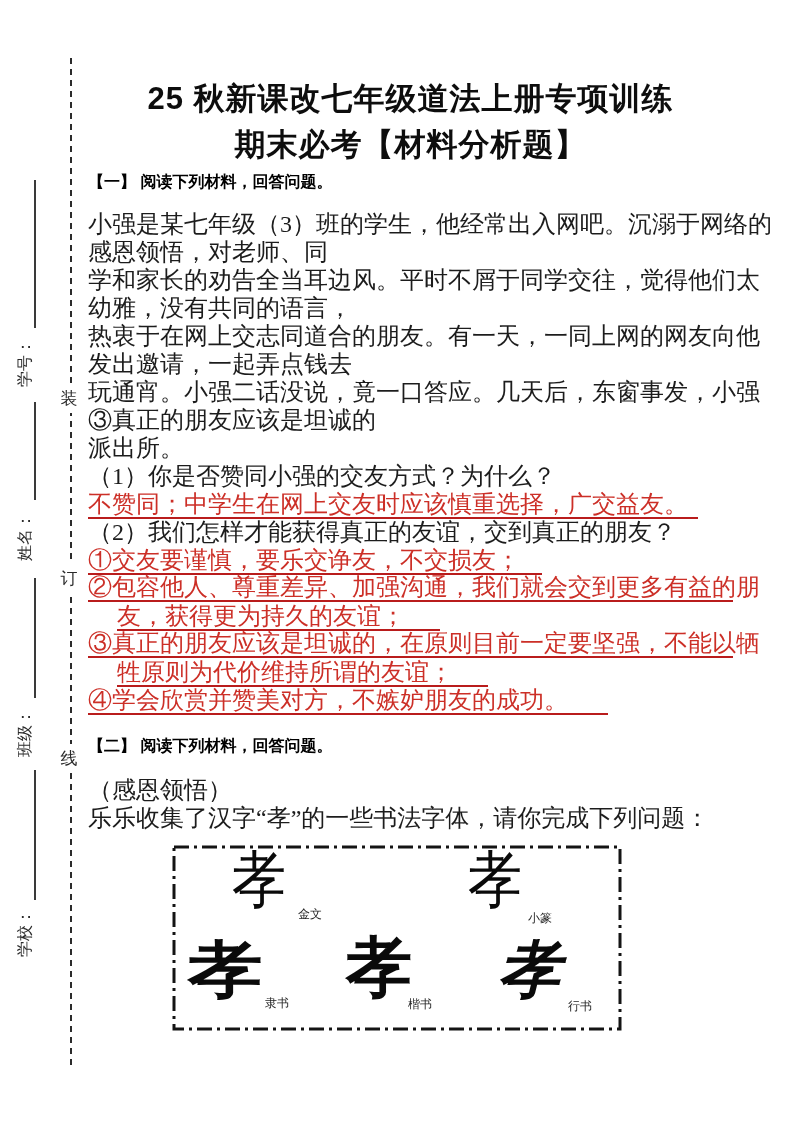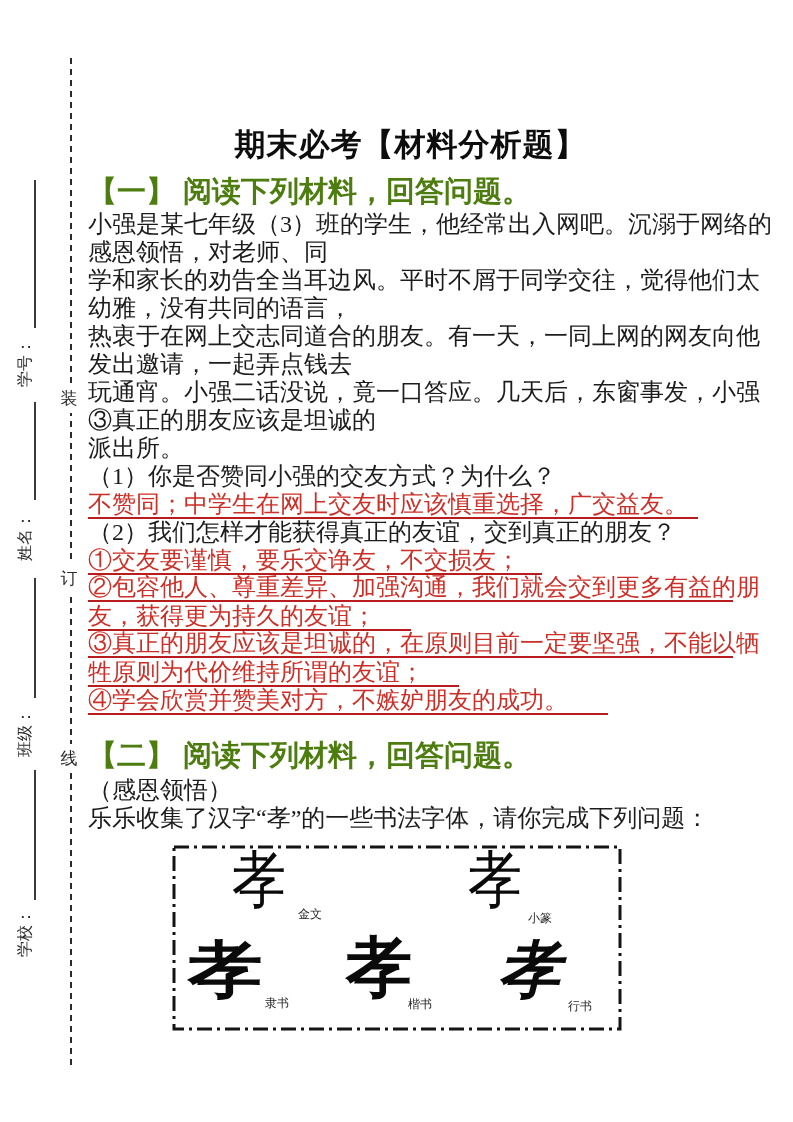--- a/index.html
+++ b/index.html
@@ -52,40 +52,40 @@
     font-weight:bold;
     font-size:31px;
     color:#0d0d0d;
     white-space:nowrap;
     letter-spacing:1px;
   }
   .sec-heading{
     position:absolute;left:88px;width:645px;
     font-family:"Liberation Sans", sans-serif;
     font-weight:bold;
-    font-size:29px;
-    color:#4d7c0f;
+    font-size:16px;
+    color:#000000;
     white-space:nowrap;
   }
   .flow{
     position:absolute;left:88px;width:645px;
     font-size:24px;
     line-height:28px;
   }
   .flow .ln{height:28px;white-space:nowrap;}
   .red{color:#cc2f27;}
   .u{
     display:inline-block;
     border-bottom:2px solid #b91c1c;
     line-height:26px;
   }
   .u.full{display:block;width:645px;}
   .u.pr10{padding-right:10px;}
   .u.pr22{padding-right:22px;}
-  .u.pr35{padding-right:35px;}
+  .u.pr35{padding-right:35px;margin-left:29px;}
   .u.pr40{padding-right:40px;}
   
   .callig-box{
     position:absolute;left:172px;top:845px;
     width:450px;height:186px;
   }
   .callig-box svg{position:absolute;left:0;top:0;}
   .glyph{
     position:absolute;
     color:#0a0a0a;
@@ -122,20 +122,21 @@
   <div class="blank-line" style="top:180px;height:148px"></div>
   <div class="blank-line" style="top:402px;height:98px"></div>
   <div class="blank-line" style="top:578px;height:120px"></div>
   <div class="blank-line" style="top:770px;height:130px"></div>
 
   <div class="seal-dashed"></div>
   <div class="seal-char" style="top:384px">装</div>
   <div class="seal-char" style="top:564px">订</div>
   <div class="seal-char" style="top:744px">线</div>
 
+  <div class="title" style="top:78px">25 秋新课改七年级道法上册专项训练</div>
   <div class="title" style="top:124px">期末必考【材料分析题】</div>
 
   <div class="sec-heading" style="top:172px">【一】 阅读下列材料，回答问题。</div>
 
   <div class="flow" style="top:210px">
     <div class="ln">小强是某七年级（3）班的学生，他经常出入网吧。沉溺于网络的</div>
     <div class="ln">感恩领悟，对老师、同</div>
     <div class="ln">学和家长的劝告全当耳边风。平时不屑于同学交往，觉得他们太</div>
     <div class="ln">幼雅，没有共同的语言，</div>
     <div class="ln">热衷于在网上交志同道合的朋友。有一天，一同上网的网友向他</div>

